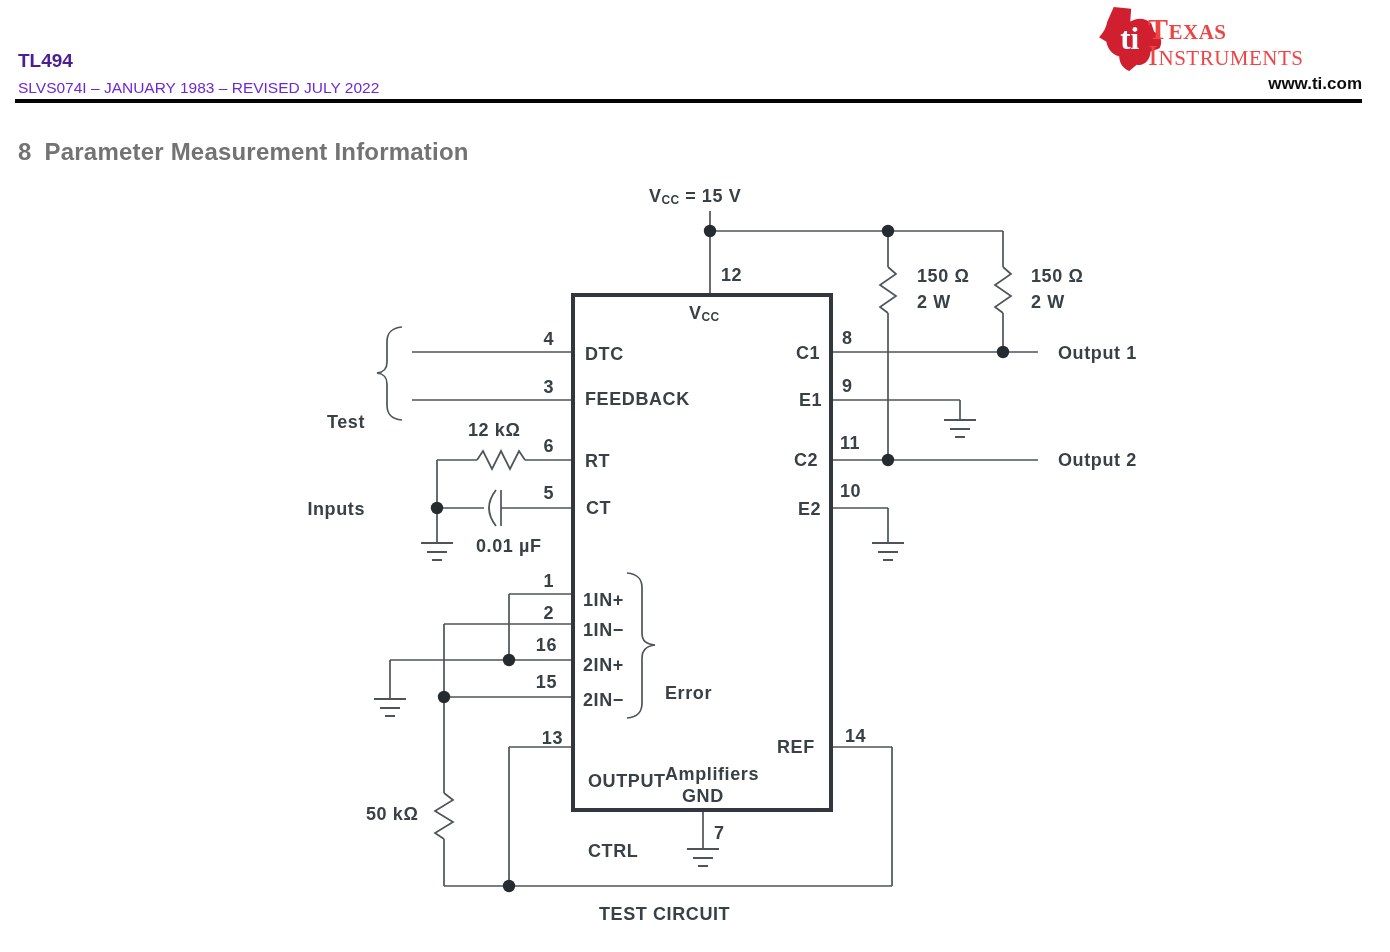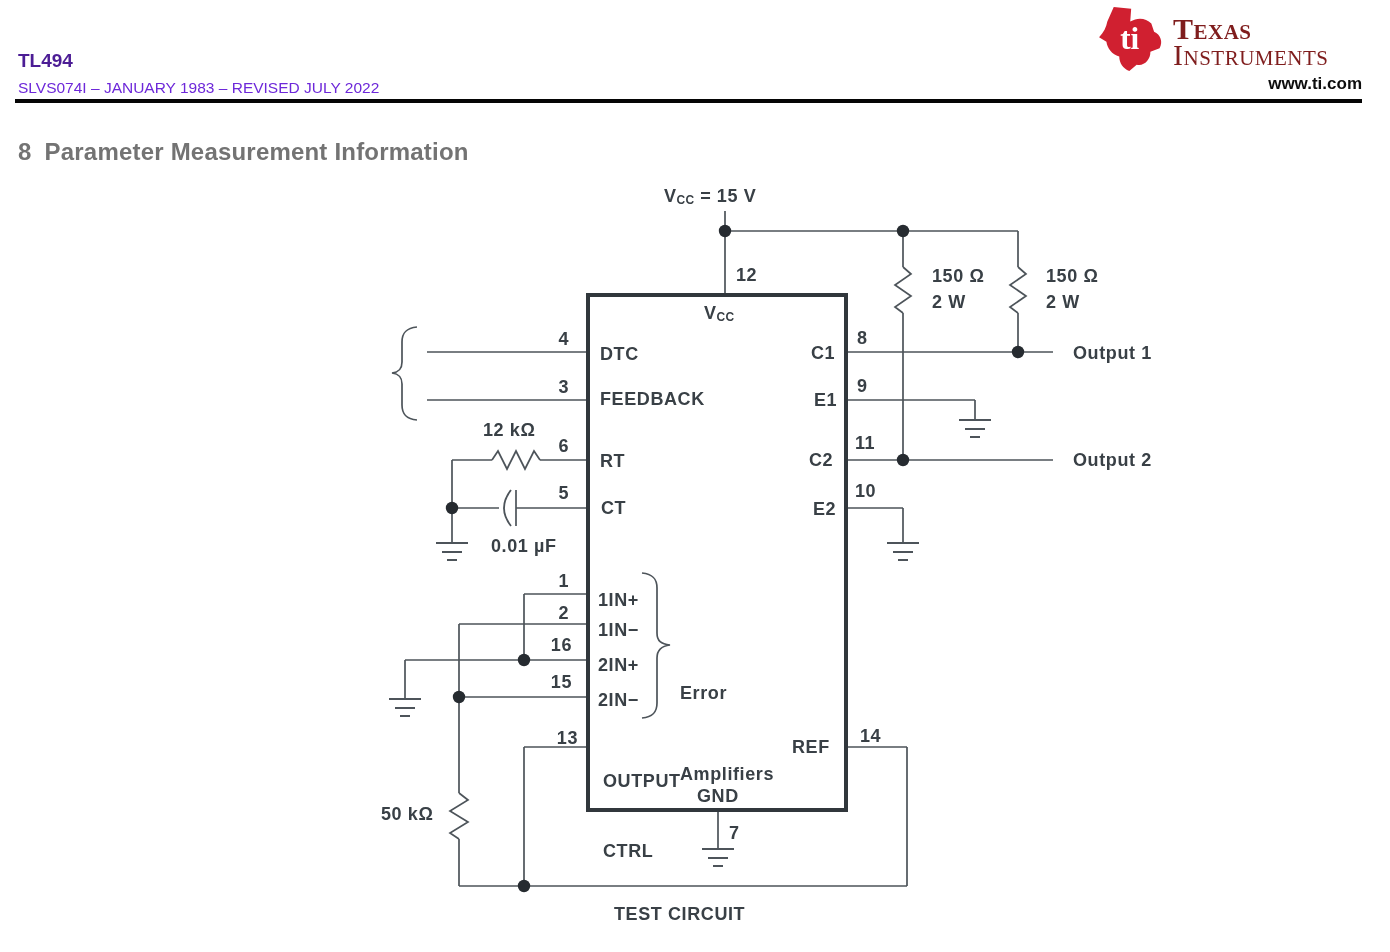--- a/index.html
+++ b/index.html
@@ -7,31 +7,31 @@
   .page{position:relative;width:1390px;height:952px;background:#ffffff;overflow:hidden;
         font-family:"Liberation Sans",sans-serif;}
   
   .part{position:absolute;left:18px;top:50px;font-weight:bold;font-size:19px;color:#4c1d95;
         text-decoration:none;}
   .docline{position:absolute;left:18px;top:79px;font-size:15.5px;color:#6d28d9;}
   .site{position:absolute;right:28px;top:74px;font-size:17px;font-weight:bold;color:#0d0d0d;
         text-decoration:none;}
   .rule{position:absolute;left:15px;top:99px;width:1347px;height:4px;background:#050505;}
   .bug{position:absolute;left:1097px;top:6px;width:72px;height:66px;}
-  .brand{position:absolute;left:1173px;top:15px;color:#7f1d1d;}
+  .brand{position:absolute;left:1148px;top:15px;color:#ef4444;}
   .brand-top{font-family:"Liberation Serif",serif;font-variant:small-caps;font-weight:bold;
         font-size:30px;line-height:27px;letter-spacing:0.5px;}
   .brand-bottom{font-family:"Liberation Serif",serif;font-variant:small-caps;font-weight:normal;
         font-size:30px;line-height:26px;letter-spacing:0.5px;}
   
   .sec{position:absolute;left:18px;top:138px;margin:0;font-size:24px;font-weight:bold;
        color:#737373;letter-spacing:0.2px;}
   .sec-num{margin-right:13px;}
   
-  .fig{position:absolute;left:15px;top:0;width:1176px;height:952px;}
+  .fig{position:absolute;left:0;top:0;width:1176px;height:952px;}
   .wires{position:absolute;left:0;top:0;}
   .cl{position:absolute;font-weight:bold;font-size:18px;line-height:21px;color:#394046;
       letter-spacing:0.6px;white-space:pre;}
   .sub{font-size:12px;vertical-align:-2px;letter-spacing:0.3px;}
   .ra{text-align:right;}
 </style>
 </head>
 <body>
 
 <div class="page">
@@ -152,20 +152,24 @@
     <div class="cl" style="left:682px;top:786px">GND</div>
 
     <div class="cl" style="left:468px;top:420px">12 kΩ</div>
     <div class="cl" style="left:476px;top:536px">0.01 µF</div>
     <div class="cl" style="left:917px;top:266px">150 Ω</div>
     <div class="cl" style="left:917px;top:292px">2 W</div>
     <div class="cl" style="left:1031px;top:266px">150 Ω</div>
     <div class="cl" style="left:1031px;top:292px">2 W</div>
     <div class="cl" style="left:366px;top:804px">50 kΩ</div>
 
+    <div class="cl ra" style="left:285px;top:350px;width:80px;line-height:29px">
+      <div>Test</div>
+      <div>Inputs</div>
+    </div>
     <div class="cl" style="left:665px;top:626px;line-height:27px">
       <div>Error</div>
       <div>Amplifiers</div>
     </div>
     <div class="cl" style="left:1058px;top:343px">Output 1</div>
     <div class="cl" style="left:1058px;top:450px">Output 2</div>
 
     <div class="cl" style="left:599px;top:904px">TEST CIRCUIT</div>
   </div>
 </div>

